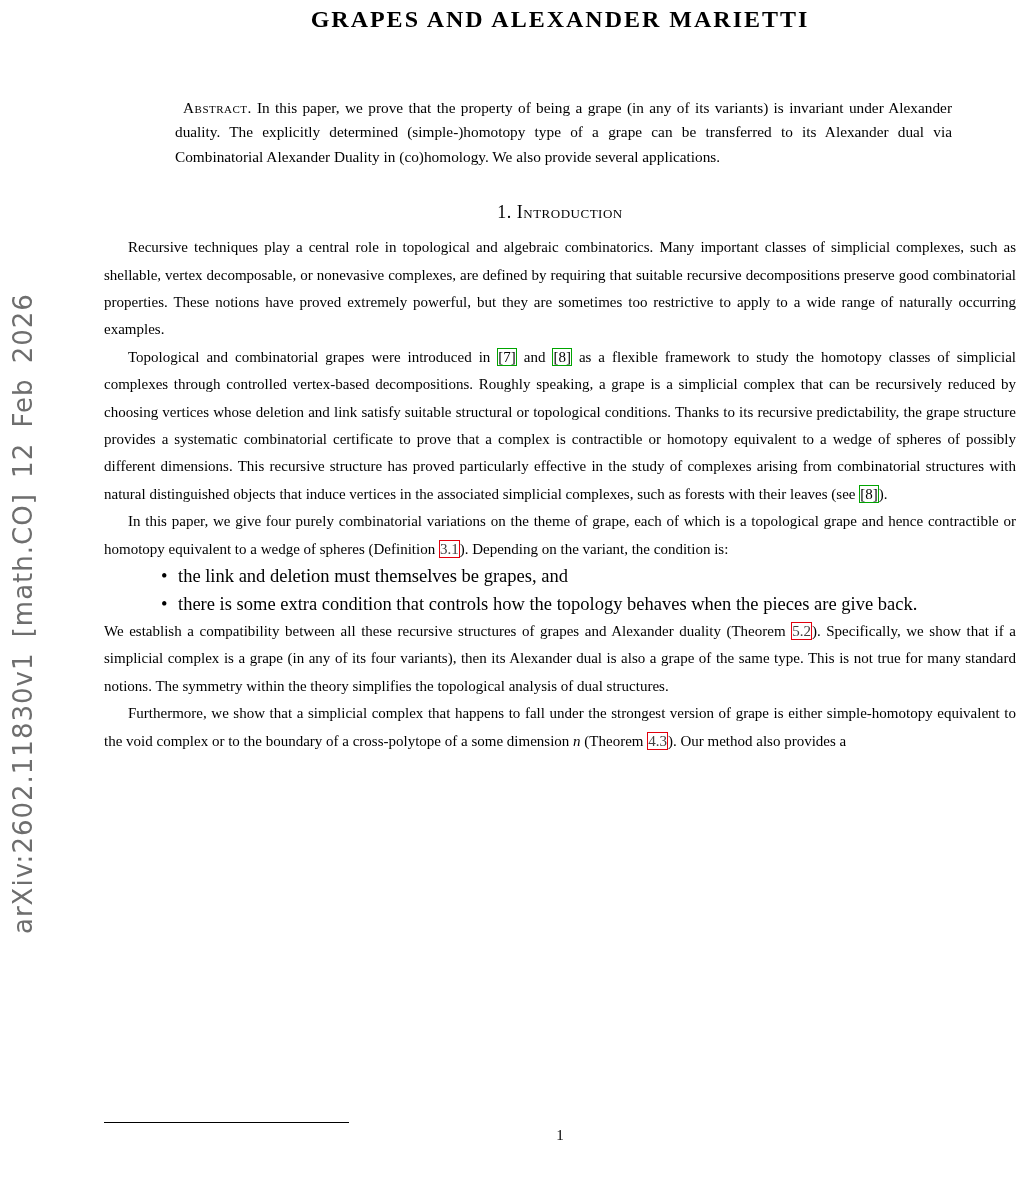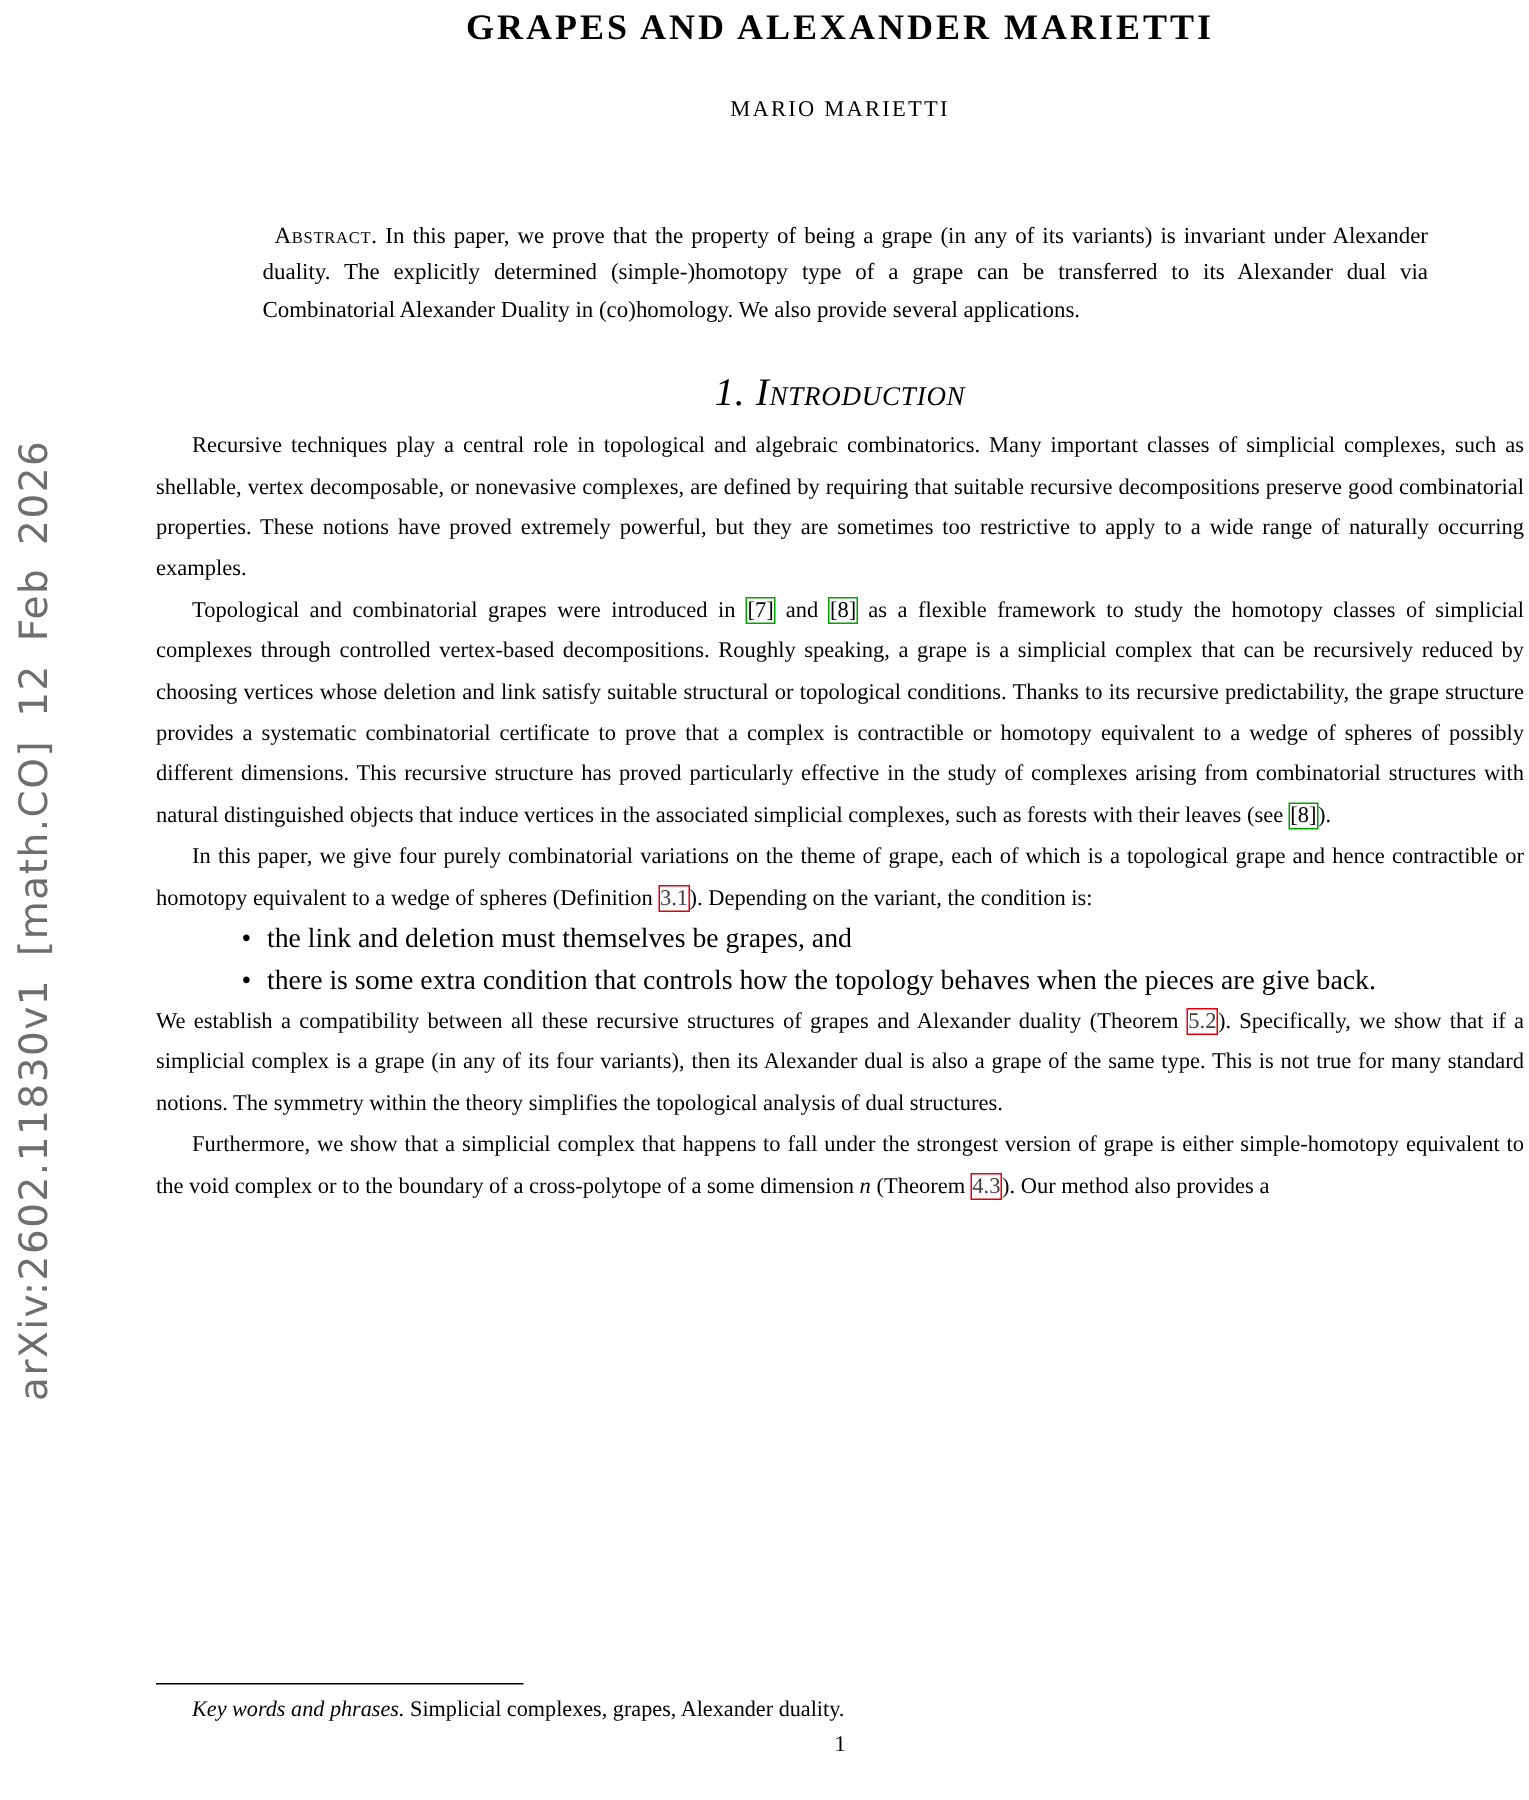--- a/index.html
+++ b/index.html
@@ -54,27 +54,26 @@
     text-align: justify;
     text-indent: 8px;
   }
   .abstract-label {
     font-variant: small-caps;
     letter-spacing: 0.5px;
     margin-right: 5px;
   }
   .section-heading {
     margin: 32px 0 0 0;
-    font-size: 26px;
+    font-size: 18px;
     font-weight: normal;
     font-variant: small-caps;
     letter-spacing: 0.5px;
     text-align: center;
     line-height: 22px;
-    font-style: italic;
   }
   .para {
     margin: 0;
     font-size: 15px;
     line-height: 27.4px;
     text-align: justify;
     hyphens: none;
   }
   .para.first { margin-top: 11px; }
   .indent { text-indent: 24px; }
@@ -129,21 +128,20 @@
 <body>
 
 <div class="page">
 
   <div class="arxiv-stamp">arXiv:2602.11830v1 [math.CO] 12 Feb 2026</div>
 
   <div class="content">
 
     <h1 class="title">GRAPES AND ALEXANDER MARIETTI</h1>
 
-    <div class="author">MARIO MARIETTI</div>
 
     <div class="abstract"><span class="abstract-label">Abstract.</span><span class="abstract-text">In this paper, we prove that the property of being a grape (in any of its variants) is invariant under Alexander duality. The explicitly determined (simple-)homotopy type of a grape can be transferred to its Alexander dual via Combinatorial Alexander Duality in (co)homology. We also provide several applications.</span></div>
 
     <h2 class="section-heading">1. Introduction</h2>
 
     <p class="para first indent">Recursive techniques play a central role in topological and algebraic combinatorics. Many important classes of simplicial complexes, such as shellable, vertex decomposable, or nonevasive complexes, are defined by requiring that suitable recursive decompositions preserve good combinatorial properties. These notions have proved extremely powerful, but they are sometimes too restrictive to apply to a wide range of naturally occurring examples.</p>
 
     <p class="para indent"><span>Topological and combinatorial grapes were introduced in </span><span class="cite">[7]</span><span> and </span><span class="cite">[8]</span><span> as a flexible framework to study the homotopy classes of simplicial complexes through controlled vertex-based decompositions. Roughly speaking, a grape is a simplicial complex that can be recursively reduced by choosing vertices whose deletion and link satisfy suitable structural or topological conditions. Thanks to its recursive predictability, the grape structure provides a systematic combinatorial certificate to prove that a complex is contractible or homotopy equivalent to a wedge of spheres of possibly different dimensions. This recursive structure has proved particularly effective in the study of complexes arising from combinatorial structures with natural distinguished objects that induce vertices in the associated simplicial complexes, such as forests with their leaves (see </span><span class="cite">[8]</span><span>).</span></p>
 
     <p class="para indent"><span>In this paper, we give four purely combinatorial variations on the theme of grape, each of which is a topological grape and hence contractible or homotopy equivalent to a wedge of spheres (Definition </span><span class="ref">3.1</span><span>). Depending on the variant, the condition is:</span></p>
@@ -152,18 +150,17 @@
       <li><span class="marker">•</span><span>the link and deletion must themselves be grapes, and</span></li>
       <li><span class="marker">•</span><span>there is some extra condition that controls how the topology behaves when the pieces are give back.</span></li>
     </ul>
 
     <p class="para"><span>We establish a compatibility between all these recursive structures of grapes and Alexander duality (Theorem </span><span class="ref">5.2</span><span>). Specifically, we show that if a simplicial complex is a grape (in any of its four variants), then its Alexander dual is also a grape of the same type. This is not true for many standard notions. The symmetry within the theory simplifies the topological analysis of dual structures.</span></p>
 
     <p class="para indent"><span>Furthermore, we show that a simplicial complex that happens to fall under the strongest version of grape is either simple-homotopy equivalent to the void complex or to the boundary of a cross-polytope of a some dimension </span><span class="math">n</span><span> (Theorem </span><span class="ref">4.3</span><span>). Our method also provides a</span></p>
 
     <div class="footnote-block">
       <div class="footnote-rule"></div>
-      <p class="footnote"><span class="em">Key words and phrases.</span><span> Simplicial complexes, grapes, Alexander duality.</span></p>
       <div class="page-number">1</div>
     </div>
 
   </div>
 </div>
 
 </body></html>

